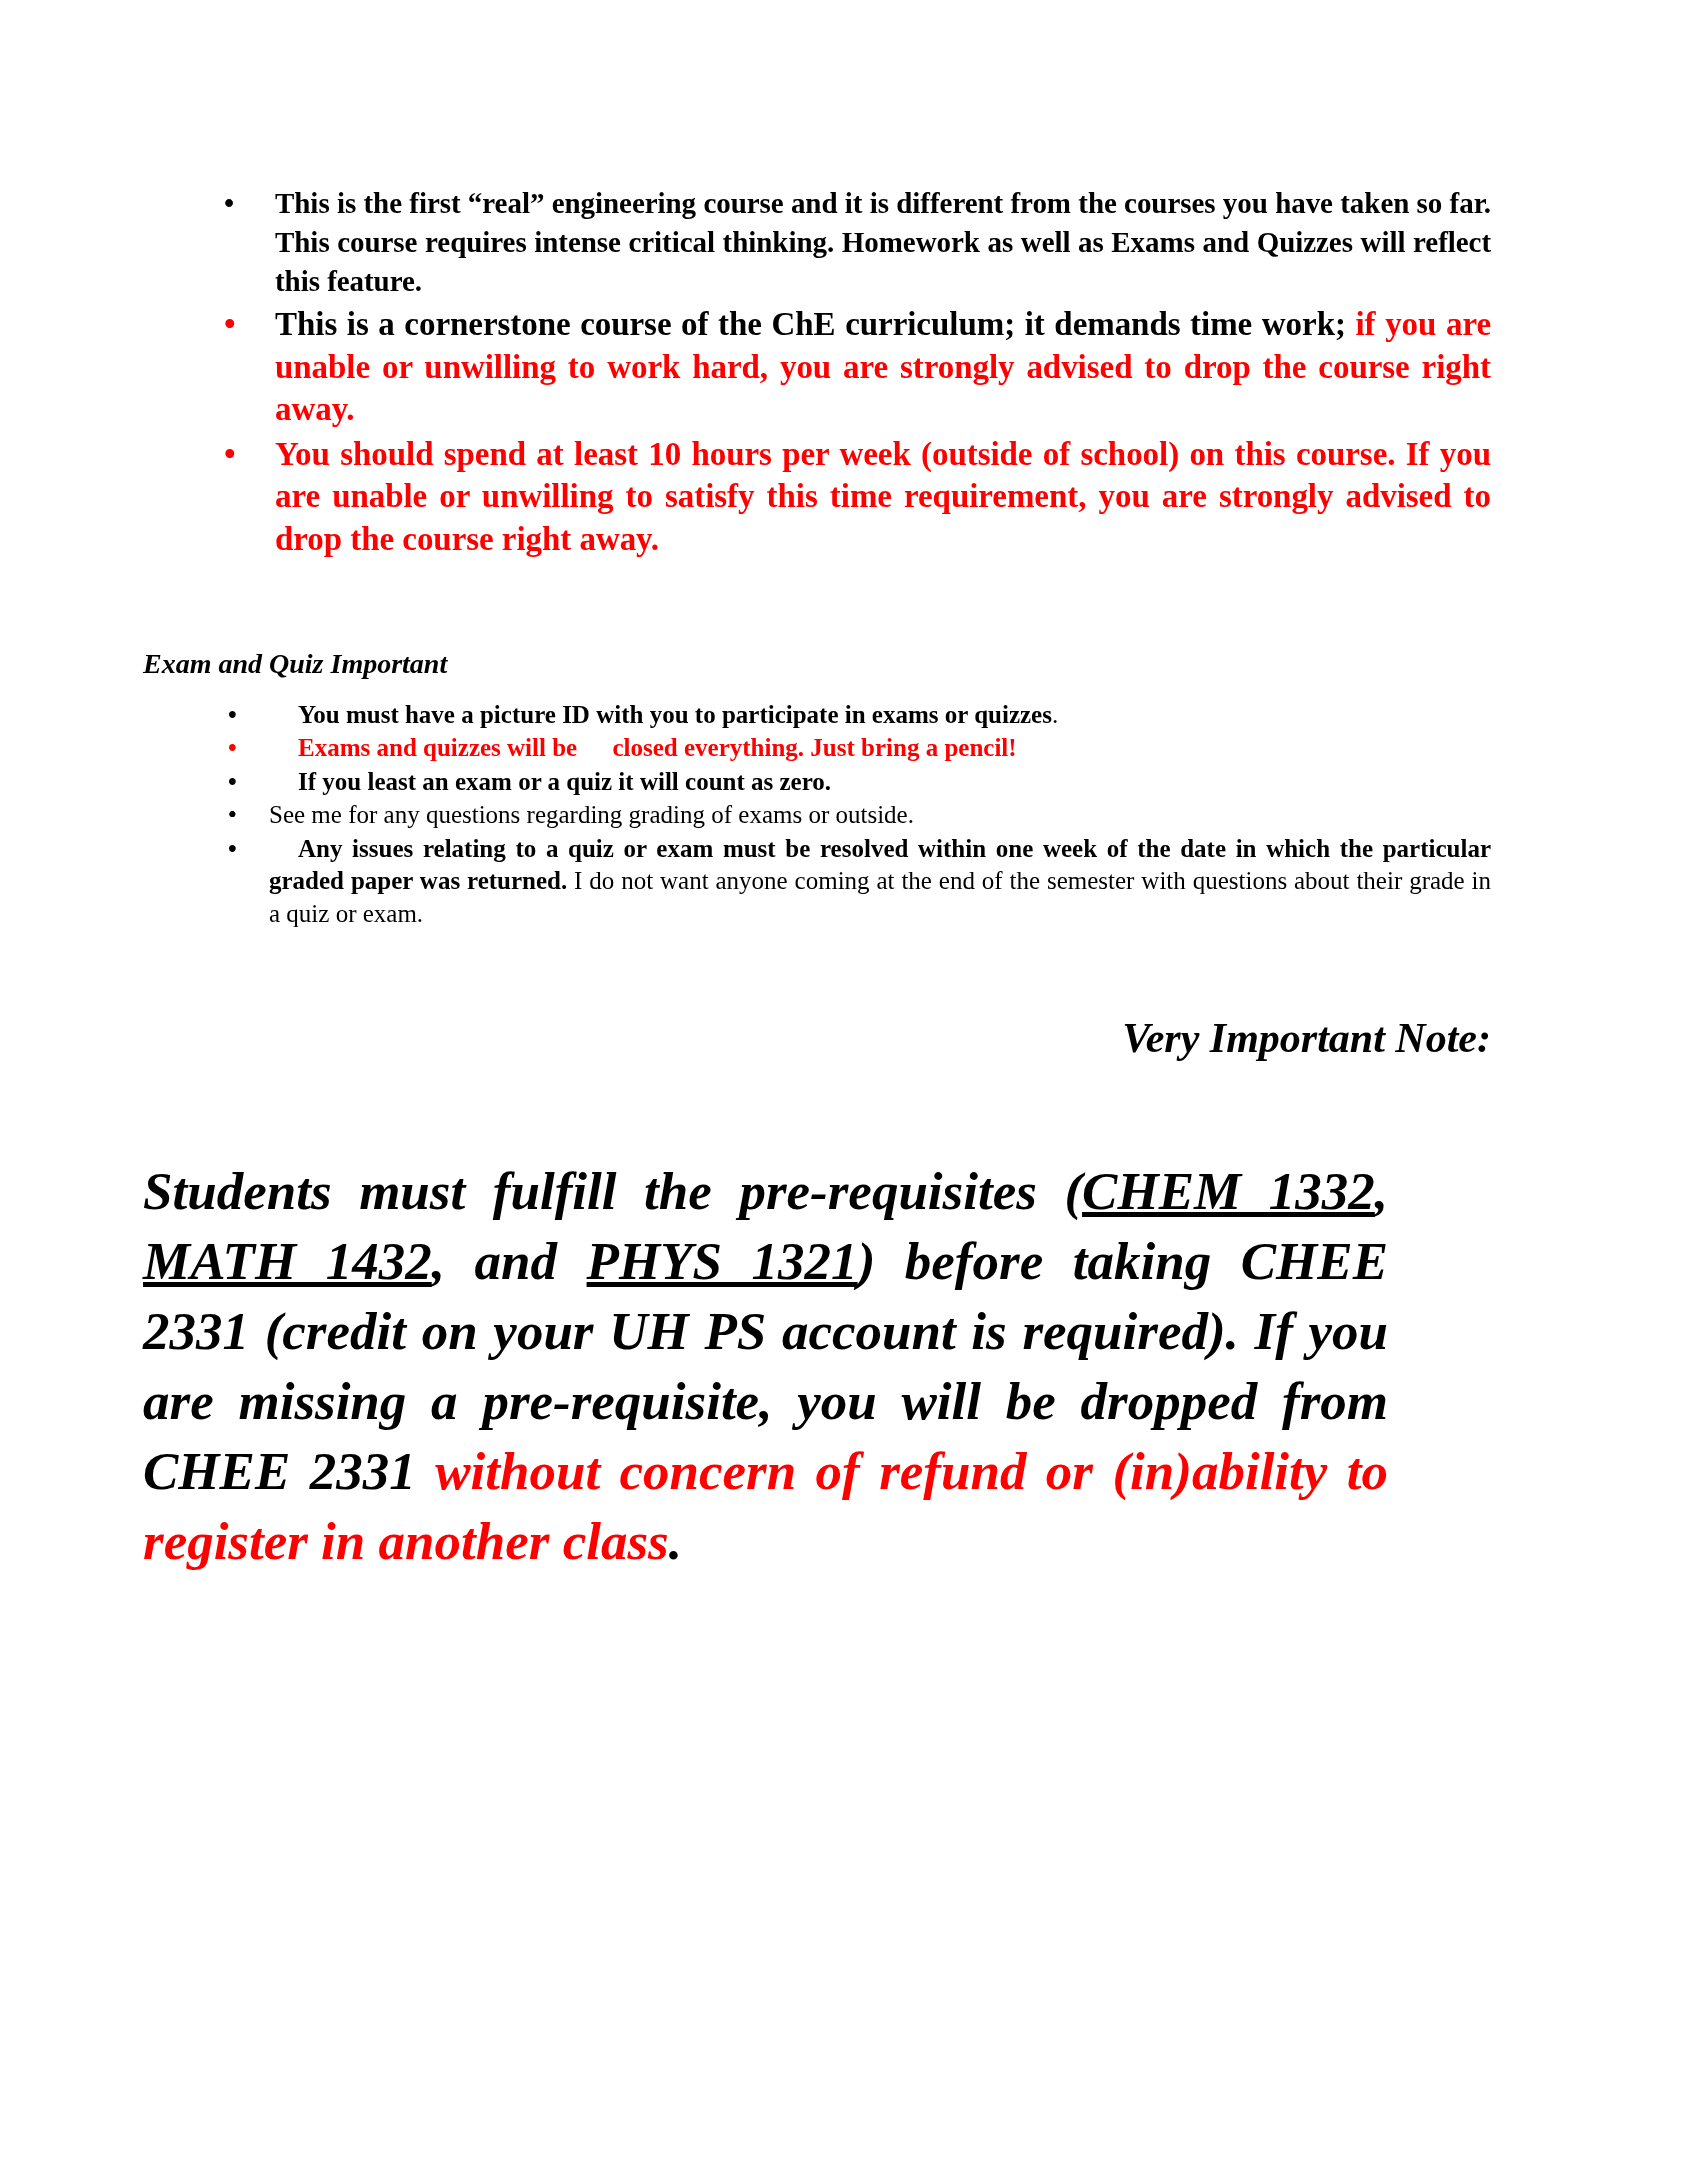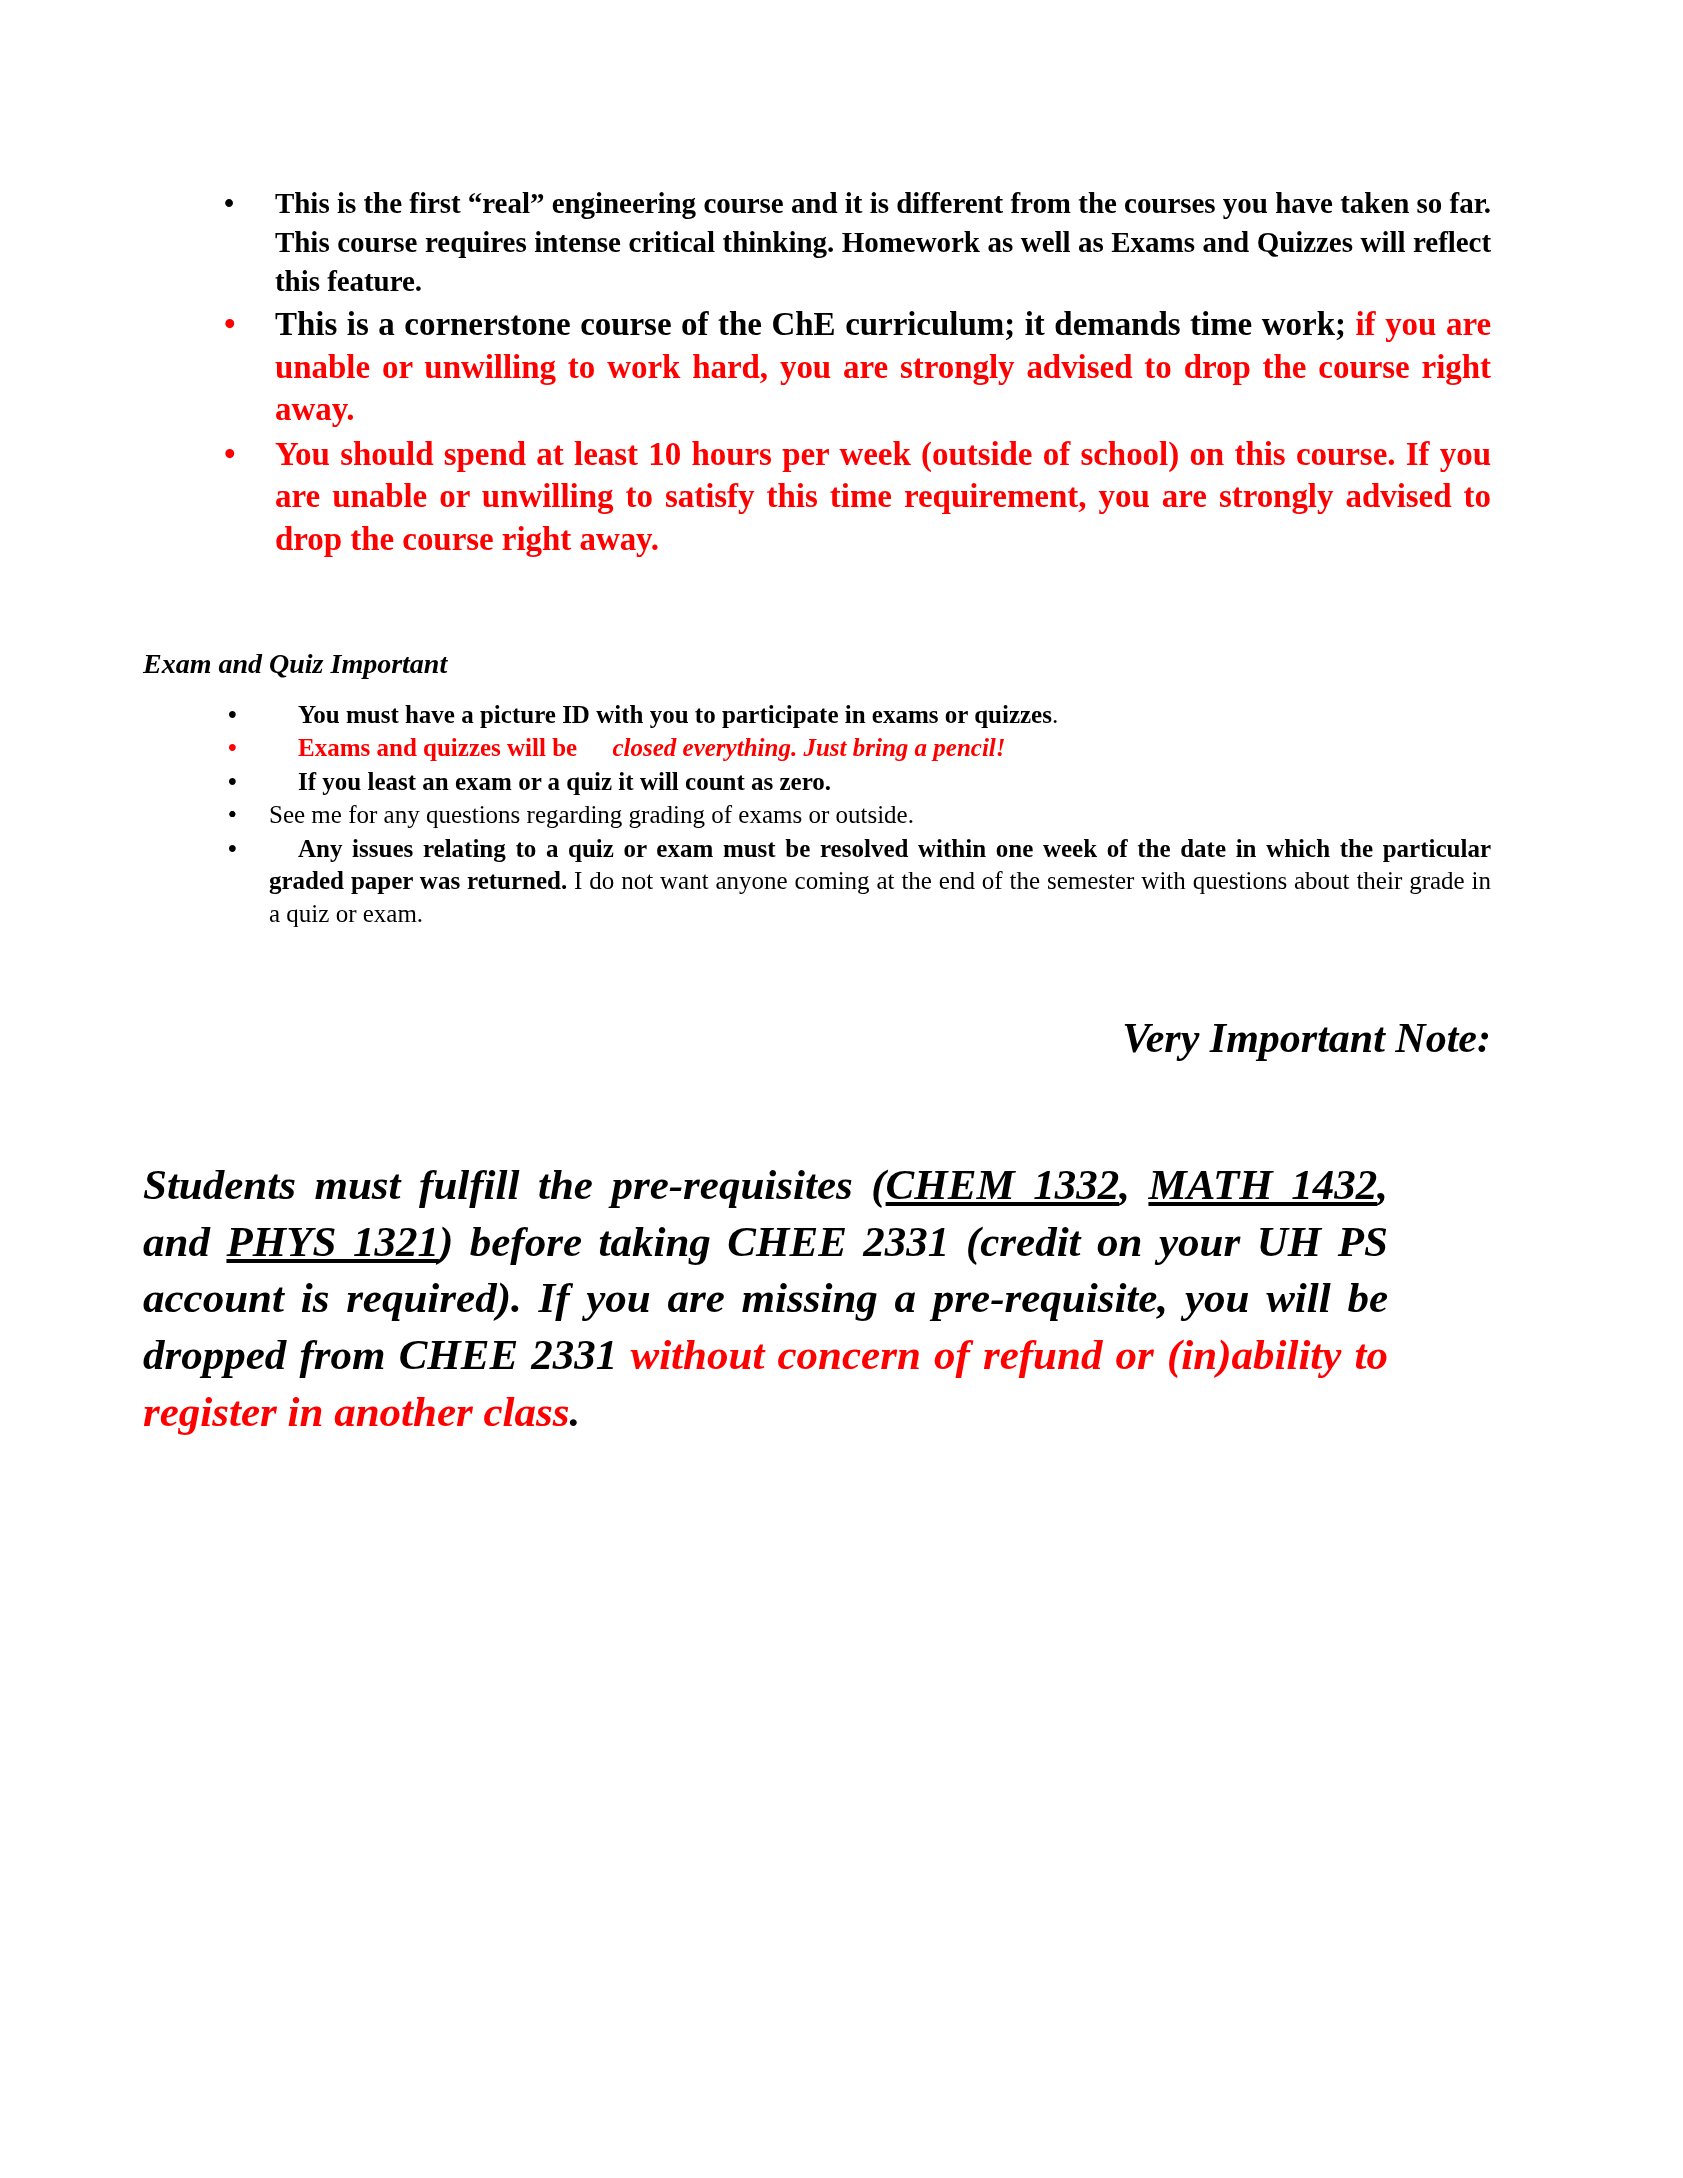--- a/index.html
+++ b/index.html
@@ -101,33 +101,33 @@
     text-align: right;
     font-size: 42px;
     font-style: italic;
     font-weight: bold;
     margin: 83px 0 0 0;
     line-height: 1.2;
   }
 
   
   .final-para {
-    font-size: 43px;
+    font-size: 53px;
     font-style: italic;
     font-weight: bold;
     line-height: 1.32;
     text-align: justify;
     margin: 93px 0 0 -51px;
     width: 1245px;
   }
 
   
   .red { color: #FF0000; }
   .blk { color: #000000; }
-  .ital { font-style: italic; }
+  .ital { }
   .reg { font-weight: normal; }
   .bld { font-weight: bold; margin-left: 29px; }
   .ul  { text-decoration: underline; }
   .nowrap { white-space: nowrap; }
 </style>
 </head>
 <body>
 
 <div class="page">
   <div class="content">

